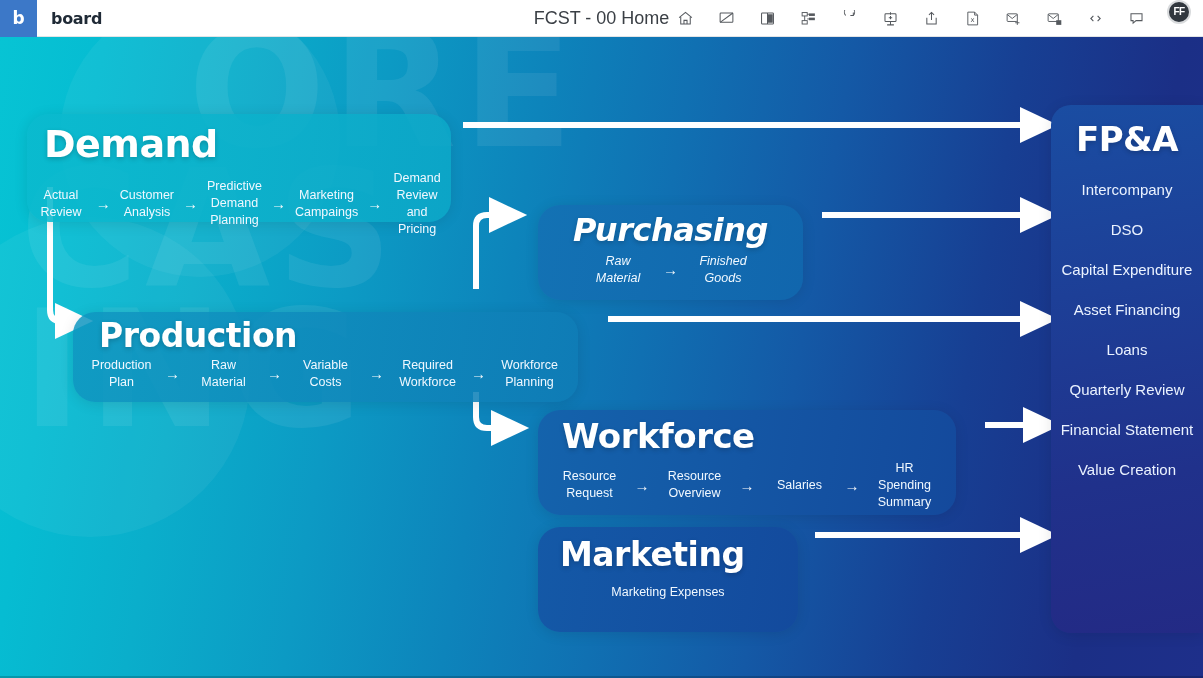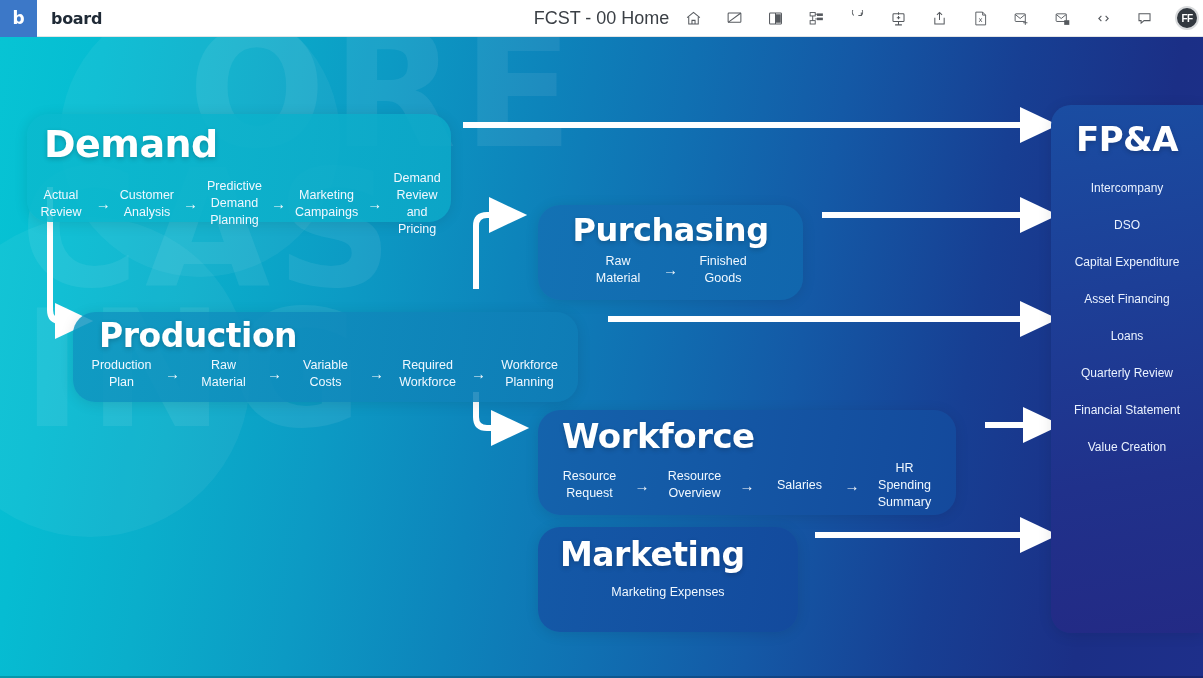--- a/index.html
+++ b/index.html
@@ -35,22 +35,22 @@
     font-size: 16px; font-weight: 700;
     color: #1f2a36; letter-spacing: -0.3px;
   }
   .doc-title {
     position: absolute; left: 0; right: 0;
     text-align: center;
     font-size: 18px; color: #3a3f45;
     pointer-events: none;
   }
   .toolbar {
-    margin-left: auto; display: flex; align-items: center;
-    gap: 8px; padding-right: 0;
+    margin-left: auto; display: flex; align-items: flex-start;
+    gap: 8px; padding-right: 8px;
   }
   .tb-btn {
     width: 33px; height: 37px;
     display: flex; align-items: center; justify-content: center;
     cursor: pointer;
   }
   .tb-btn svg { display: block; }
   .avatar {
     width: 24px; height: 24px; border-radius: 50%;
     background: #32383f; color: #fff;
@@ -144,20 +144,21 @@
     background: linear-gradient(95deg, rgba(10,186,206,0.88) 0%, rgba(12,168,200,0.86) 100%);
   }
   #card-demand .card-title { font-size: 38px; margin: 8px 0 0 17px; }
   #card-demand .steps { margin-top: 4px; padding: 0 8px; }
   #card-demand .step { width: 64px; }
 
   
   #card-purchasing {
     left: 538px; top: 168px; width: 265px; height: 95px;
     background: linear-gradient(100deg, #1372b4 0%, #1166ad 100%);
+    font-style: italic;
   }
   #card-purchasing .card-title { font-size: 32px; text-align: center; margin-top: 6px; }
   #card-purchasing .steps { margin-top: 4px; }
   #card-purchasing .step { width: 72px; }
 
   
   #card-production {
     left: 73px; top: 275px; width: 505px; height: 90px;
     background: linear-gradient(100deg, rgba(15,150,192,0.85) 0%, rgba(15,124,182,0.88) 100%);
   }
@@ -186,21 +187,21 @@
   
   #card-fpa {
     left: 1051px; top: 68px; width: 152px; height: 528px;
     border-radius: 20px 0 0 20px;
     background: linear-gradient(170deg, #1a4da2 0%, #1d3f97 35%, #20318b 70%, #232a85 100%);
     padding-top: 14px;
   }
   #card-fpa .card-title { font-size: 34px; text-align: center; margin-bottom: 10px; }
   .fpa-item {
     text-align: center;
-    font-size: 12px;
+    font-size: 15px;
     color: #eaf2ff;
     padding: 11.5px 4px;
     cursor: pointer;
   }
 
   
   .conn { position: absolute; left: 0; top: 0; width: 100%; height: 100%;
           pointer-events: none; overflow: visible; }
 </style>
 </head>

